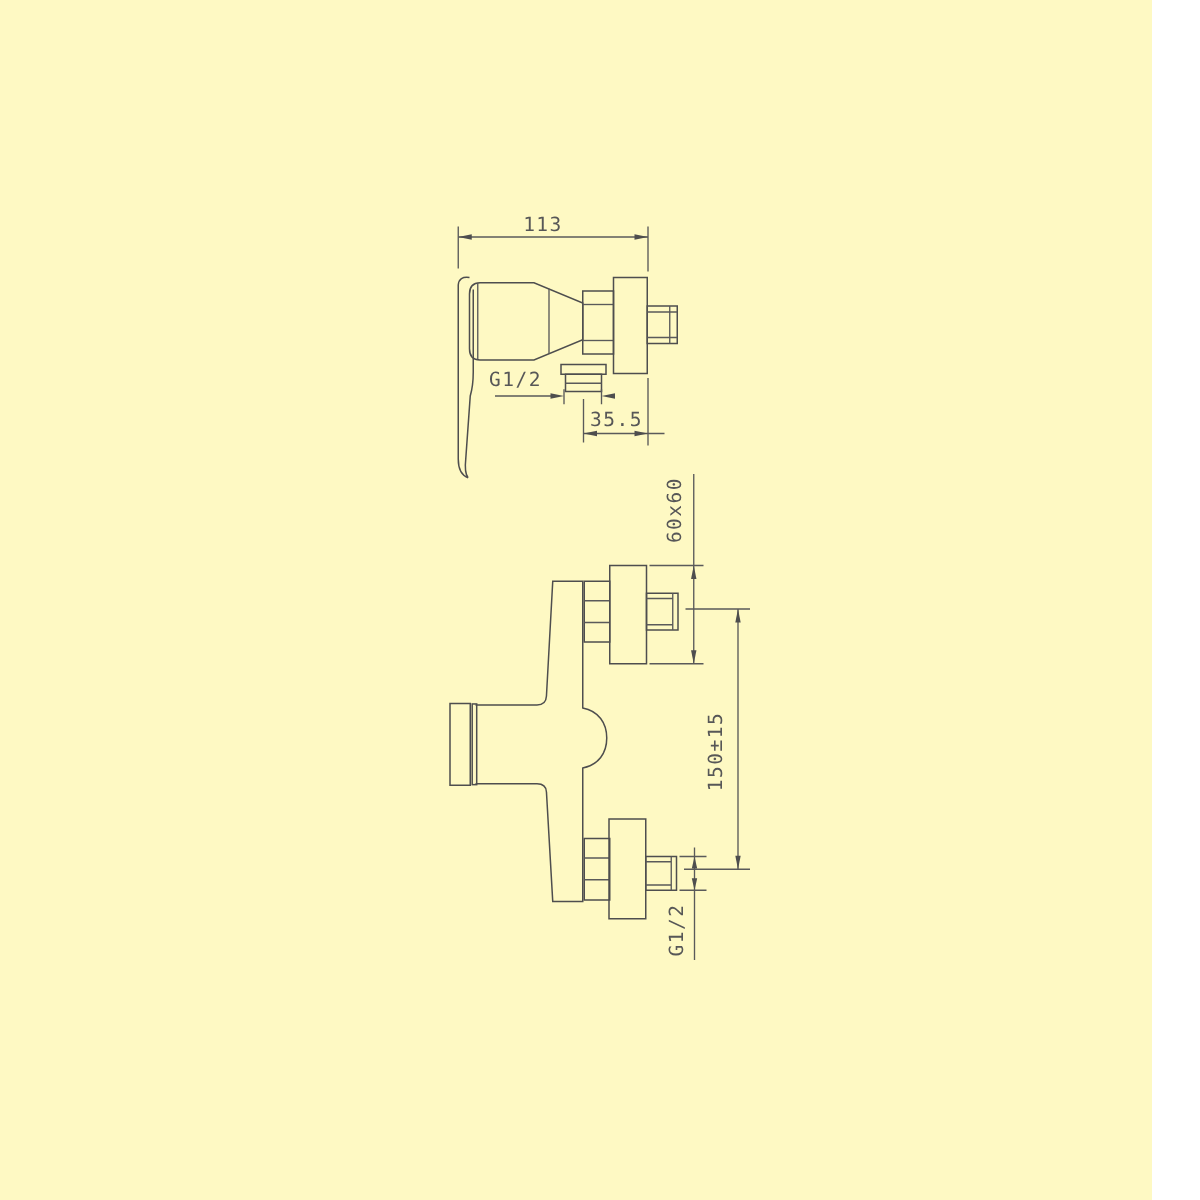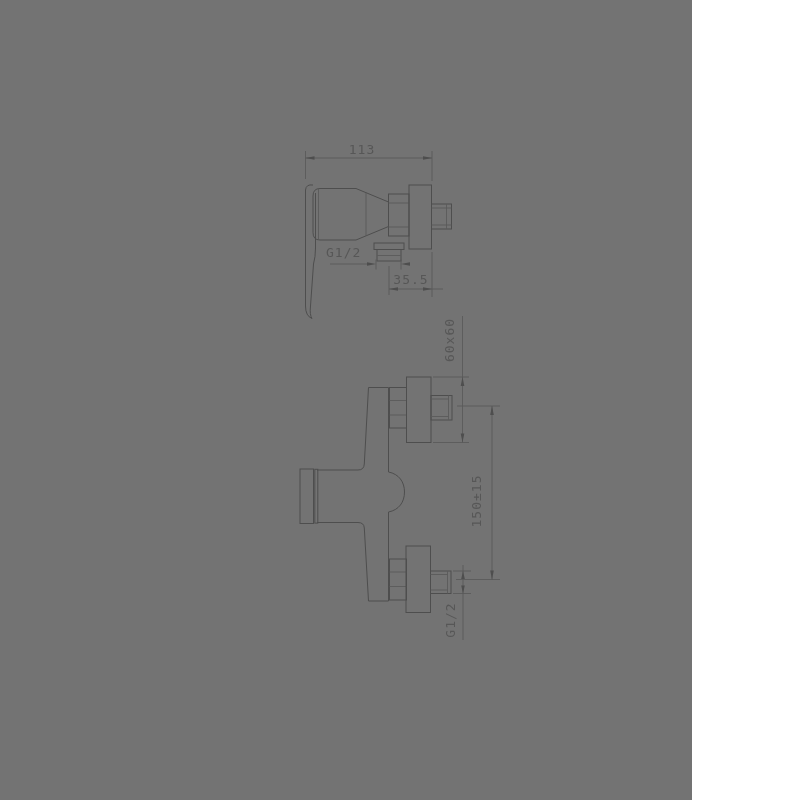--- a/index.html
+++ b/index.html
@@ -2,23 +2,23 @@
 <html><head>
 <meta charset="utf-8">
 <style>
   html, body {
     margin: 0;
     padding: 0;
     background: #ffffff;
   }
   .canvas {
     position: relative;
-    width: 692px;
+    width: 768px;
     height: 800px;
-    background: #737373;
+    background: #fef9c3;
     overflow: hidden;
     text-align: right;
   }
   svg text {
     font-family: "DejaVu Sans Mono", "Liberation Mono", monospace;
     font-size: 13px;
     letter-spacing: 1px;
     fill: #575757;
   }
   .ln  { stroke: #4e4e4e; stroke-width: 1;   fill: none; }

